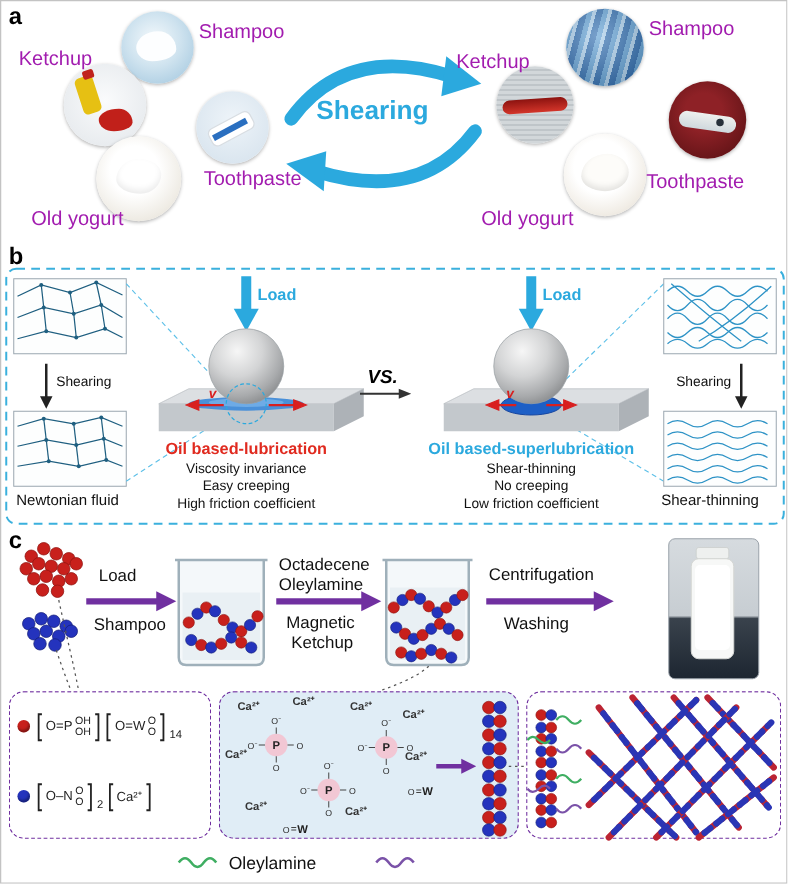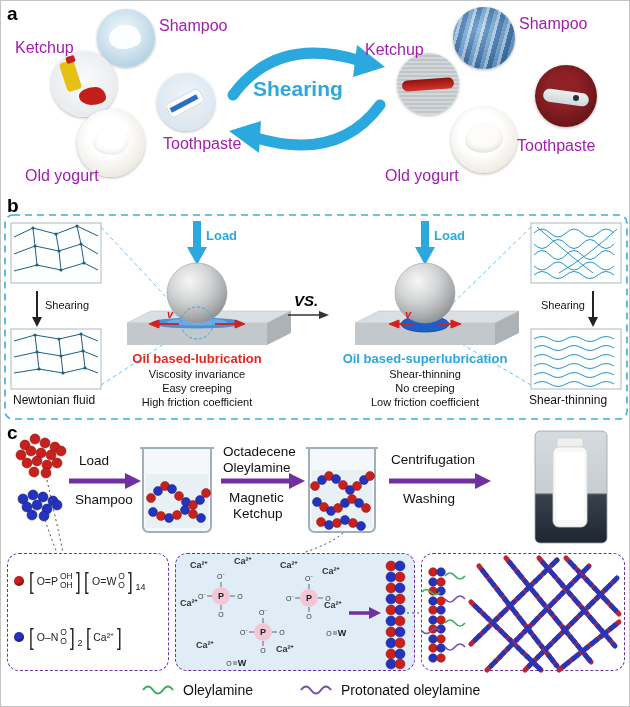--- a/index.html
+++ b/index.html
@@ -543,15 +543,14 @@
 
   <div class="cstep" style="left:78px;top:452px;">Load</div>
   <div class="cstep" style="left:74px;top:491px;">Shampoo</div>
   <div class="cstep" style="left:222px;top:443px;">Octadecene</div>
   <div class="cstep" style="left:222px;top:459px;">Oleylamine</div>
   <div class="cstep" style="left:228px;top:489px;text-align:right;">Magnetic</div>
   <div class="cstep" style="left:232px;top:505px;">Ketchup</div>
   <div class="cstep" style="left:390px;top:451px;">Centrifugation</div>
   <div class="cstep" style="left:402px;top:490px;">Washing</div>
   <div class="legend-t" style="left:182px;top:681px;">Oleylamine</div>
-  <div class="legend-t" style="left:340px;top:681px;">Protonated oleylamine</div>
 
 </div>
 
 </body></html>

